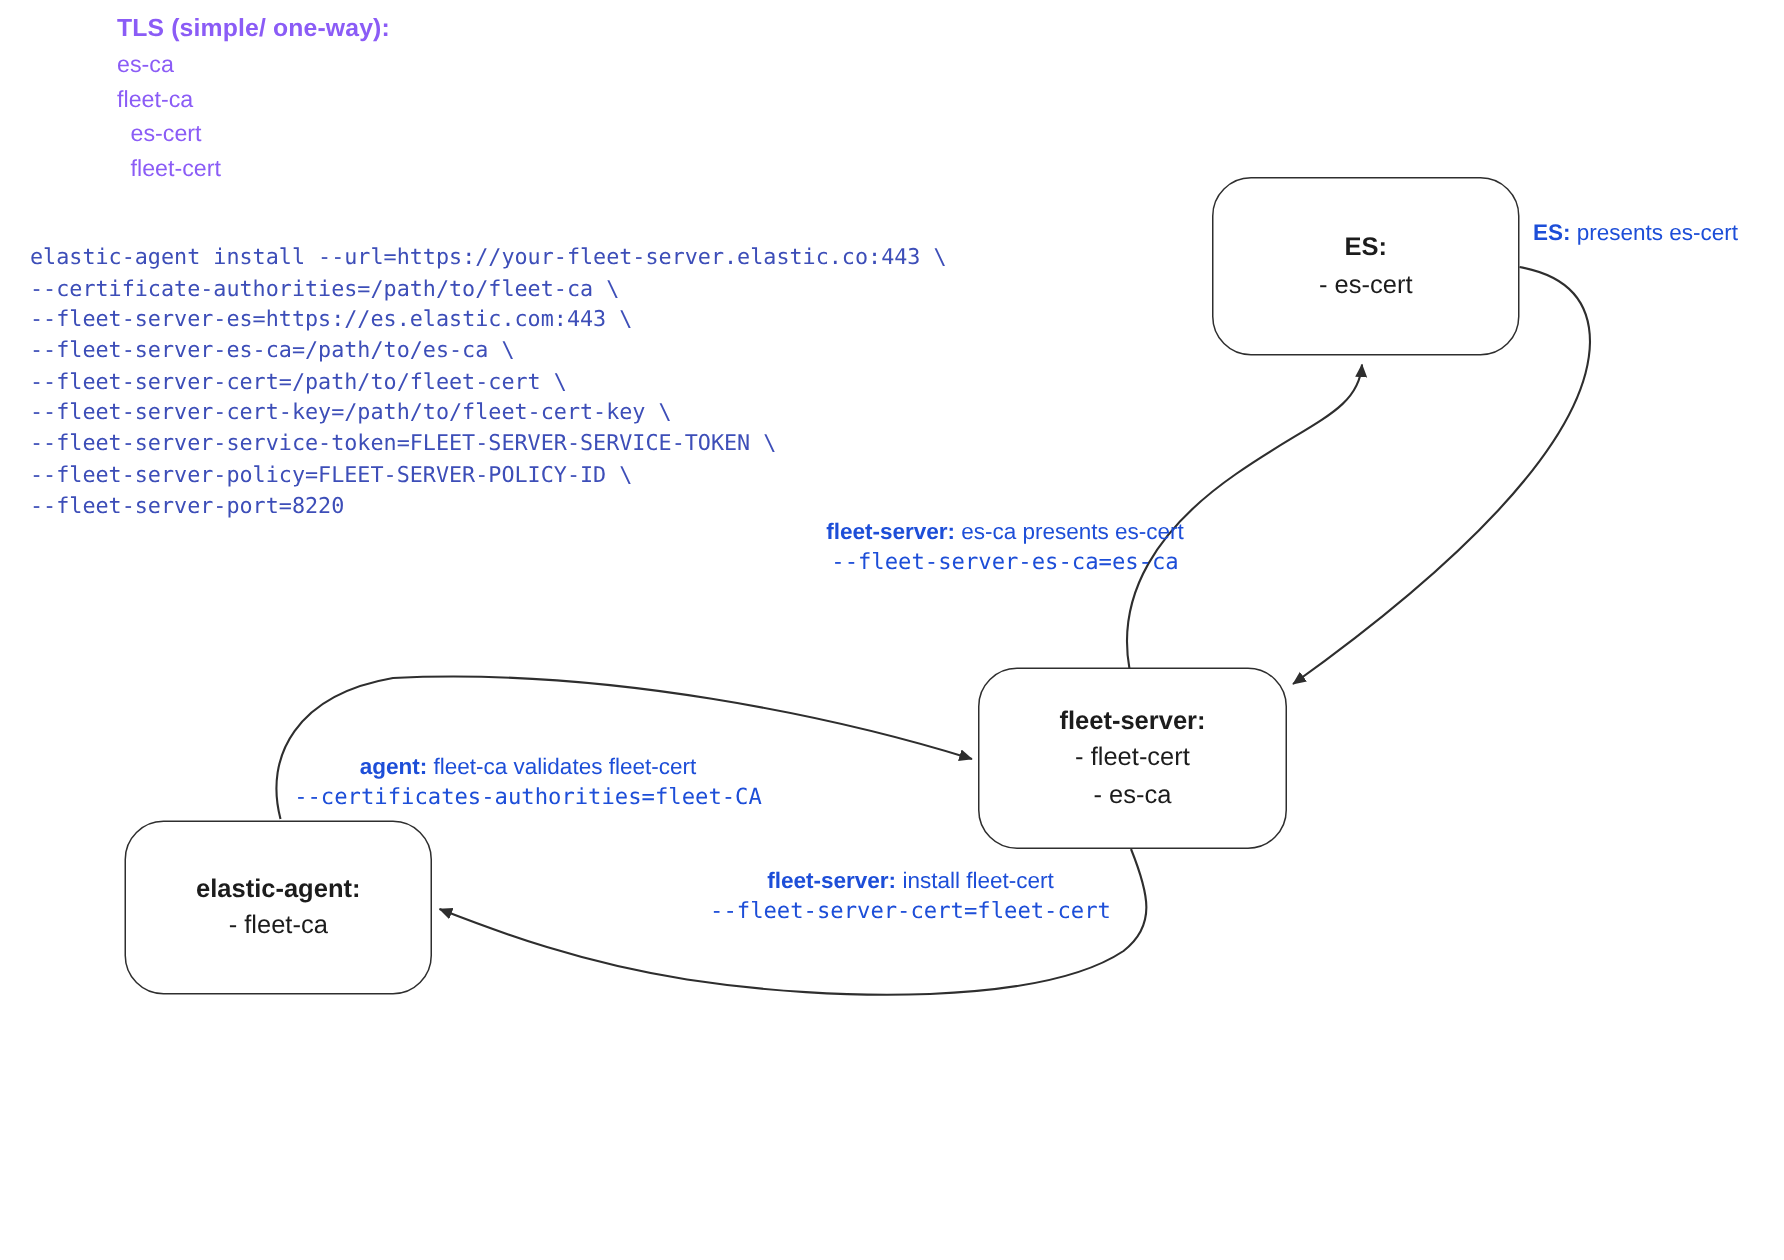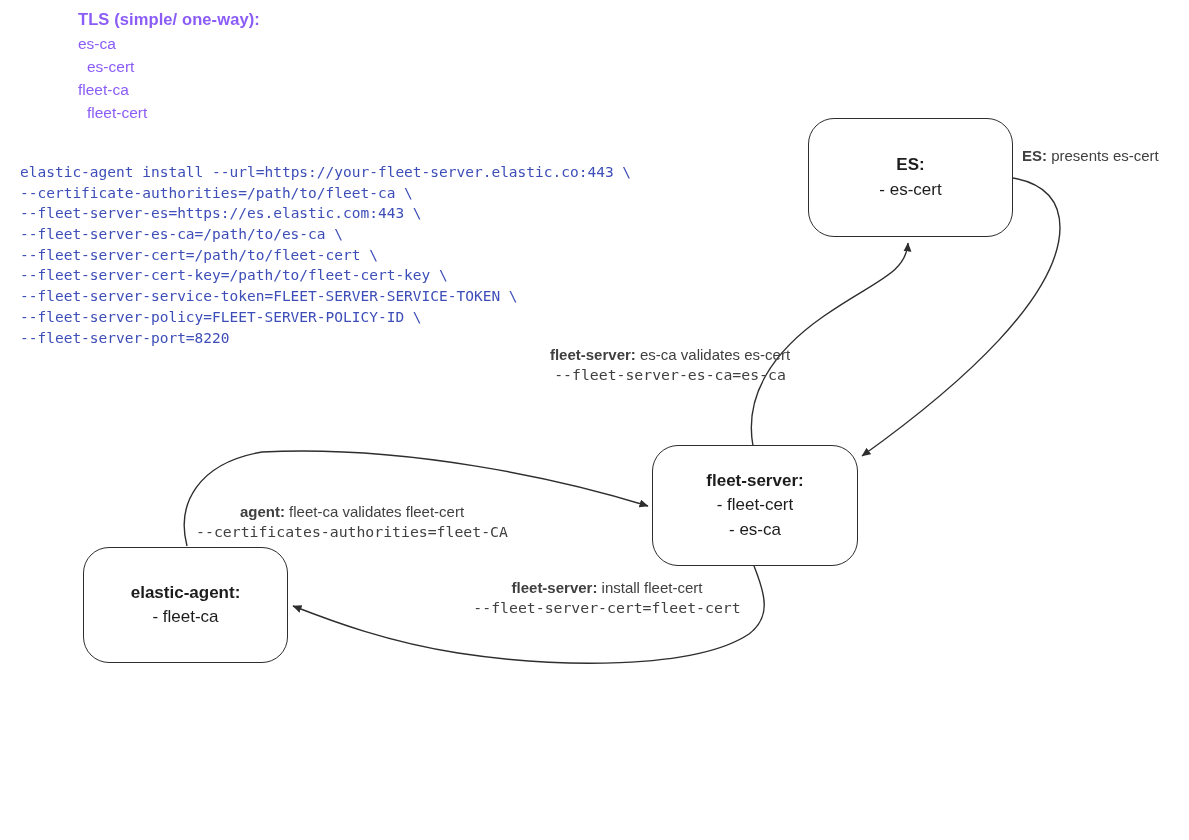--- a/index.html
+++ b/index.html
@@ -66,21 +66,21 @@
   .node-es            { left: 808px; top: 118px; width: 205px; height: 119px; }
   .node-fleet-server  { left: 652px; top: 445px; width: 206px; height: 121px; }
   .node-elastic-agent { left:  83px; top: 547px; width: 205px; height: 116px; }
 
   
   .edge-label {
     position: absolute;
     font-size: 15px;
     line-height: 19px;
     text-align: center;
-    color: #404040;
+    color: #1d4ed8;
     z-index: 3;
   }
   .edge-label .lbl-bold { font-weight: 700; }
   .edge-label .lbl-mono {
     font-family: "DejaVu Sans Mono", monospace;
     font-size: 14.8px;
     line-height: 21px;
     white-space: pre;
   }
   .label-es-presents      { left: 1022px; top: 146px; text-align: left; }
@@ -103,22 +103,22 @@
   }
 </style>
 </head>
 <body>
 
 <div class="canvas">
 
   <div class="tls-block">
     <div class="tls-heading">TLS (simple/ one-way):</div>
     <div class="tls-item">es-ca</div>
+    <div class="tls-item">fleet-ca</div>
     <div class="tls-item indent">es-cert</div>
-    <div class="tls-item">fleet-ca</div>
     <div class="tls-item indent">fleet-cert</div>
   </div>
 
   <div class="code-block"><div class="code-line"><span>elastic-agent install --url=</span><span class="code-link">https://your-fleet-server.elastic.co:443</span><span> \</span></div><div class="code-line"><span>--certificate-authorities=/path/to/fleet-ca \</span></div><div class="code-line"><span>--fleet-server-es=</span><span class="code-link">https://es.elastic.com:443</span><span> \</span></div><div class="code-line"><span>--fleet-server-es-ca=/path/to/es-ca \</span></div><div class="code-line"><span>--fleet-server-cert=/path/to/fleet-cert \</span></div><div class="code-line"><span>--fleet-server-cert-key=/path/to/fleet-cert-key \</span></div><div class="code-line"><span>--fleet-server-service-token=FLEET-SERVER-SERVICE-TOKEN \</span></div><div class="code-line"><span>--fleet-server-policy=FLEET-SERVER-POLICY-ID \</span></div><div class="code-line"><span>--fleet-server-port=8220</span></div></div>
 
   <svg class="edges-layer" viewBox="0 0 1189 840" xmlns="http://www.w3.org/2000/svg">
     <defs>
       <marker id="arrow" markerUnits="userSpaceOnUse" markerWidth="11" markerHeight="9" refX="8.5" refY="4" orient="auto">
         <path d="M0,0 L9,4 L0,8 Z" fill="#2e2e2e"></path>
       </marker>
@@ -143,21 +143,21 @@
   <div class="node node-elastic-agent">
     <div class="node-title">elastic-agent:</div>
     <div class="node-item">- fleet-ca</div>
   </div>
 
   <div class="edge-label label-es-presents">
     <span class="lbl-bold">ES:</span><span> presents es-cert</span>
   </div>
 
   <div class="edge-label label-fs-validates-es">
-    <div><span class="lbl-bold">fleet-server:</span><span> es-ca validates es-cert</span></div>
+    <div><span class="lbl-bold">fleet-server:</span><span> es-ca presents es-cert</span></div>
     <div class="lbl-mono">--fleet-server-es-ca=es-ca</div>
   </div>
 
   <div class="edge-label label-agent-validates">
     <div><span class="lbl-bold">agent:</span><span> fleet-ca validates fleet-cert</span></div>
     <div class="lbl-mono">--certificates-authorities=fleet-CA</div>
   </div>
 
   <div class="edge-label label-fs-presents">
     <div><span class="lbl-bold">fleet-server:</span><span> install fleet-cert</span></div>

